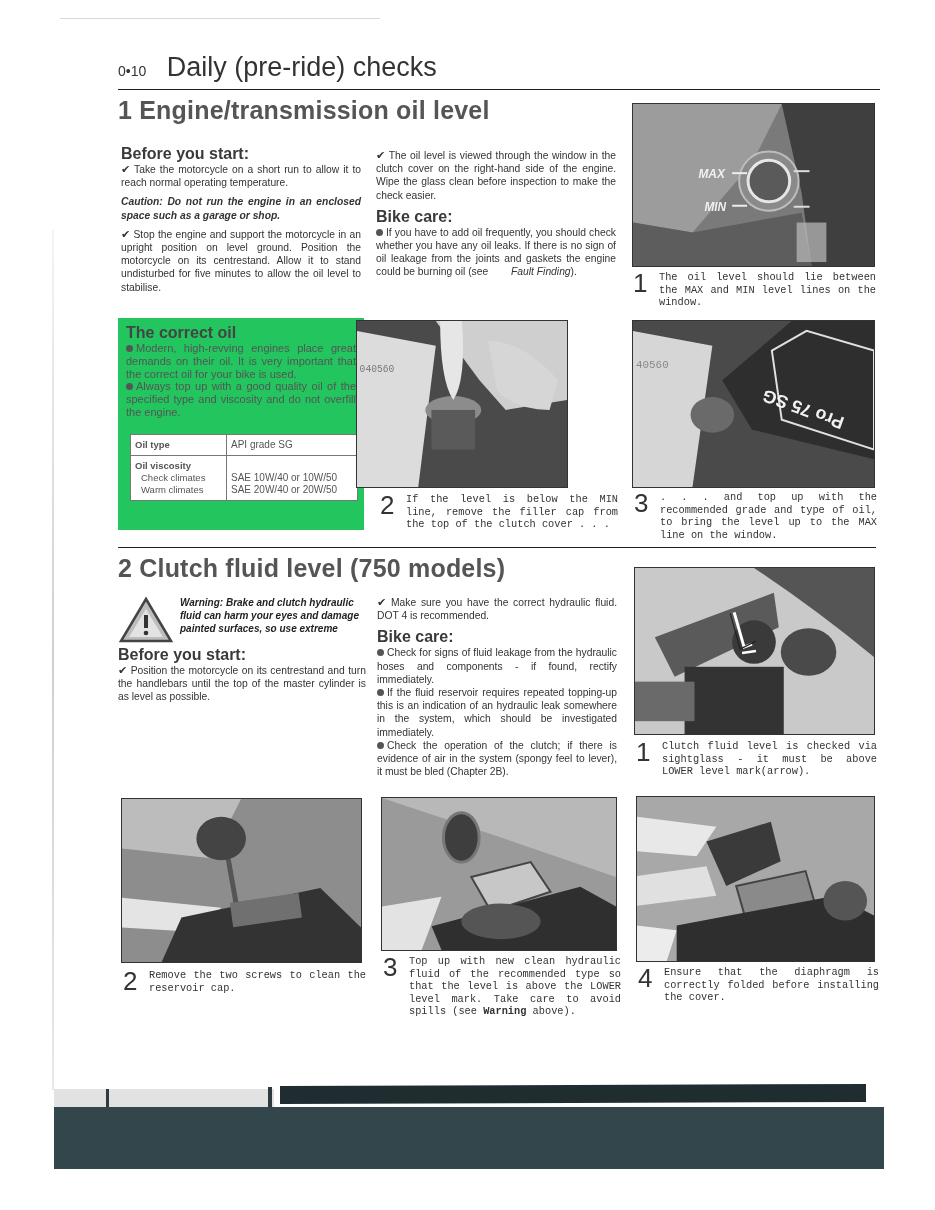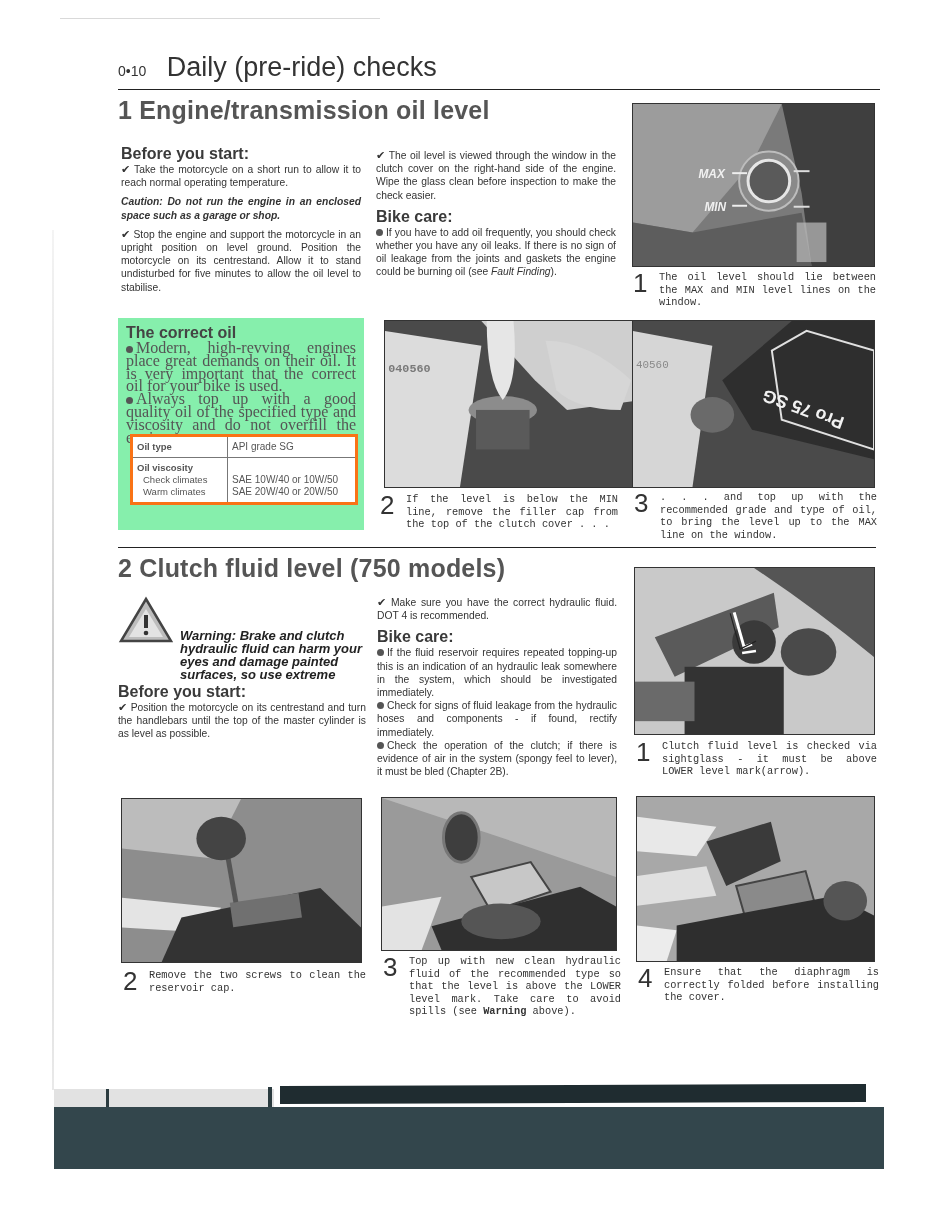--- a/index.html
+++ b/index.html
@@ -15,40 +15,40 @@
   .rule { position: absolute; height: 1px; background: #222; }
 
   .sec-title { position: absolute; font-weight: bold; color: #555; font-size: 25px; letter-spacing: 0.2px; }
 
   .col { position: absolute; font-size: 10.3px; line-height: 13.2px; color: #333; }
   .col p { text-align: justify; margin-bottom: 6px; }
   .h3 { font-weight: bold; font-size: 16px; color: #3a3a3a; line-height: 18px; margin-top: 2px; }
   .tick { font-size: 11px; }
   .bullet { display: inline-block; width: 7px; height: 7px; border-radius: 50%; background: #555; margin-right: 3px; vertical-align: 0px; }
   .caution { font-weight: bold; font-style: italic; text-align: right; }
-  .ital { font-style: italic; }
+  .ital { font-style: italic; margin-left: 20px; }
 
   .photo { position: absolute; border: 1px solid #333; overflow: hidden; }
   .photo svg { display: block; width: 100%; height: 100%; }
 
   .caption { position: absolute; display: flex; font-size: 10.3px; line-height: 12.6px; color: #333; }
   .caption .num { font-size: 26px; line-height: 24px; width: 22px; flex: none; color: #333; margin-right: 4px; }
   .caption .txt { text-align: justify; font-family: Liberation Mono, monospace; }
 
-  .grey-box { position: absolute; left: 118px; top: 318px; width: 246px; height: 212px; background: #86efac; padding: 6px 8px; }
+  .grey-box { position: absolute; left: 118px; top: 318px; width: 246px; height: 212px; background: #22c55e; padding: 6px 8px; }
   .grey-box .gtitle { font-weight: bold; font-size: 16px; color: #444; line-height: 18px; }
-  .grey-box p { font-size: 16px; line-height: 12.8px; color: #555; text-align: justify; font-family: Liberation Serif, serif; }
-  .oil-table { position: absolute; left: 12px; top: 116px; width: 228px; border: 3px solid #f97316; background: #fff; border-collapse: collapse; font-size: 10px; color: #555; }
+  .grey-box p { font-size: 11px; line-height: 12.8px; color: #555; text-align: justify; }
+  .oil-table { position: absolute; left: 12px; top: 116px; width: 228px; border: 1px solid #f97316; background: #fff; border-collapse: collapse; font-size: 10px; color: #555; }
   .oil-table td { border: 1px solid #777; padding: 4px 4px; vertical-align: top; line-height: 12px; }
   .oil-table .lbl { font-weight: bold; font-size: 9.5px; }
   .oil-table .sub { padding-left: 6px; font-size: 9.5px; }
 
   .warn-block { display: flex; }
   .warn-icon { width: 56px; height: 48px; flex: none; margin-right: 6px; }
-  .warn-text { font-weight: bold; font-style: italic; font-size: 13px; line-height: 13px; color: #222; margin-top: 33px; }
+  .warn-text { font-weight: bold; font-style: italic; font-size: 10px; line-height: 13px; color: #222; }
 
   .bottom-strip { position: absolute; left: 54px; top: 1085px; width: 830px; height: 22px; }
   .bottom-strip .light { position: absolute; left: 0; top: 4px; width: 220px; height: 18px; background: #e2e2e2; }
   .bottom-strip .mark1 { position: absolute; left: 52px; top: 4px; width: 3px; height: 18px; background: #2b3b3f; }
   .bottom-strip .mark2 { position: absolute; left: 214px; top: 2px; width: 4px; height: 20px; background: #2b3b3f; }
   .bottom-strip .dark { position: absolute; left: 226px; top: 0; width: 586px; height: 18px; background: #1f2c30; transform: skewY(-0.2deg); }
   .bottom-band { position: absolute; left: 54px; top: 1107px; width: 830px; height: 62px; background: #33464c; }
 </style>
 </head>
 <body>
@@ -118,21 +118,21 @@
       <td>
         <div>&nbsp;</div>
         <div>SAE 10W/40 or 10W/50</div>
         <div>SAE 20W/40 or 20W/50</div>
       </td>
     </tr>
   </tbody>
     </table>
 </div>
 
-<div class="photo" style="left:384px; top:320px; width:259px; height:168px;font-weight:bold;">
+<div class="photo" style="left:356px; top:320px; width:212px; height:168px;">
   <svg viewBox="0 0 240 168" preserveAspectRatio="none">
     <rect width="240" height="168" fill="#4a4a4a"></rect>
     <path d="M0 10 L90 25 L70 168 H0 Z" fill="#dcdcdc"></path>
     <path d="M90 0 H240 V80 L170 90 L140 60 Z" fill="#cfcfcf"></path>
     <ellipse cx="110" cy="90" rx="32" ry="14" fill="#8c8c8c"></ellipse>
     <rect x="85" y="90" width="50" height="40" fill="#5a5a5a"></rect>
     <path d="M95 0 Q95 60 110 80 Q125 60 120 0 Z" fill="#e6e6e6"></path>
     <path d="M150 20 Q190 20 230 60 L220 90 Q180 90 160 70 Z" fill="#d6d6d6"></path>
     <text x="3" y="52" font-family="Liberation Mono, monospace" font-size="11" fill="#7a7a7a">040560</text>
   </svg>
@@ -172,22 +172,22 @@
     </svg>
     <div class="warn-text">Warning: Brake and clutch hydraulic fluid can harm your eyes and damage painted surfaces, so use extreme</div>
   </div>
   <div class="h3">Before you start:</div>
   <p><span class="tick">✔</span> <span>Position the motorcycle on its centrestand and turn the handlebars until the top of the master cylinder is as level as possible.</span></p>
 </div>
 
 <div class="col" style="left:377px; top:596px; width:240px;">
   <p><span class="tick">✔</span> <span>Make sure you have the correct hydraulic fluid. DOT 4 is recommended.</span></p>
   <div class="h3">Bike care:</div>
+  <p style="margin-bottom:0;"><span class="bullet"></span><span>Check for signs of fluid leakage from the hydraulic hoses and components - if found, rectify immediately.</span></p>
   <p style="margin-bottom:0;"><span class="bullet"></span><span>If the fluid reservoir requires repeated topping-up this is an indication of an hydraulic leak somewhere in the system, which should be investigated immediately.</span></p>
-  <p style="margin-bottom:0;"><span class="bullet"></span><span>Check for signs of fluid leakage from the hydraulic hoses and components - if found, rectify immediately.</span></p>
   <p><span class="bullet"></span><span>Check the operation of the clutch; if there is evidence of air in the system (spongy feel to lever), it must be bled (Chapter 2B).</span></p>
 </div>
 
 <div class="photo" style="left:634px; top:567px; width:241px; height:168px;">
   <svg viewBox="0 0 241 168" preserveAspectRatio="none">
     <rect width="241" height="168" fill="#c9c9c9"></rect>
     <path d="M120 0 H241 V90 Q180 40 120 0 Z" fill="#555"></path>
     <path d="M20 70 L140 25 L145 60 L40 110 Z" fill="#5a5a5a"></path>
     <rect x="50" y="100" width="100" height="68" fill="#333"></rect>
     <circle cx="120" cy="75" r="22" fill="#3a3a3a"></circle>

